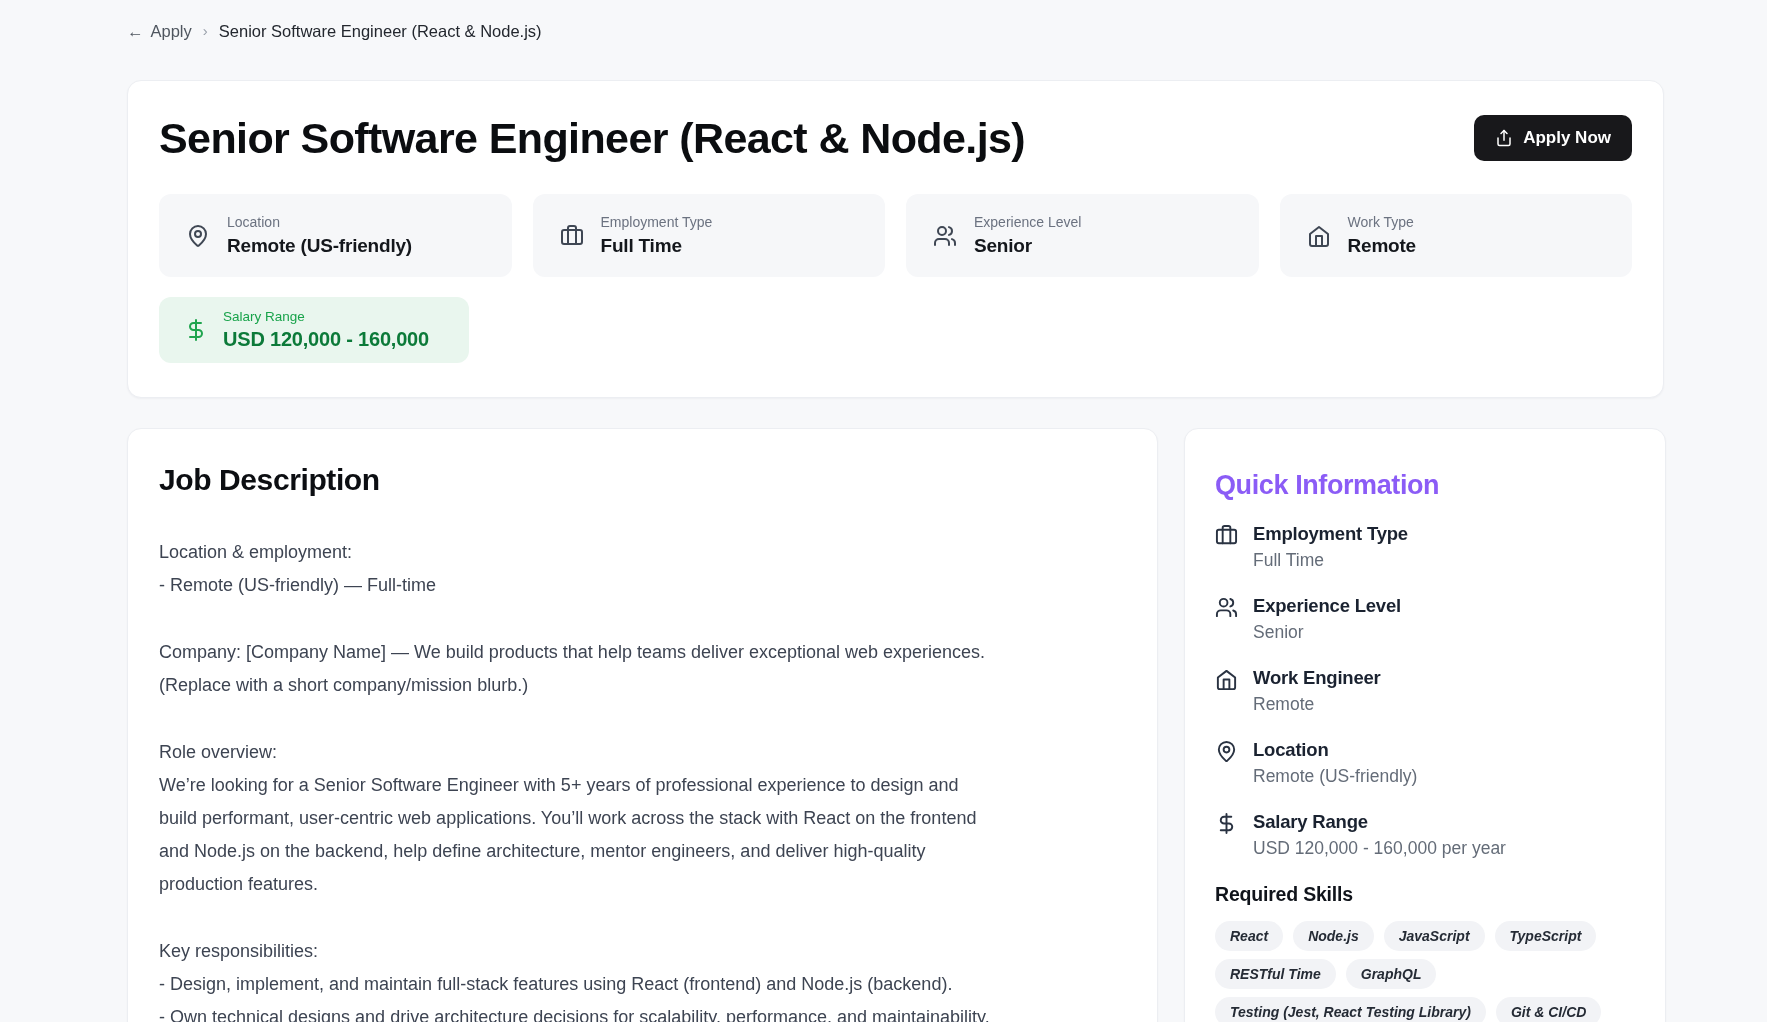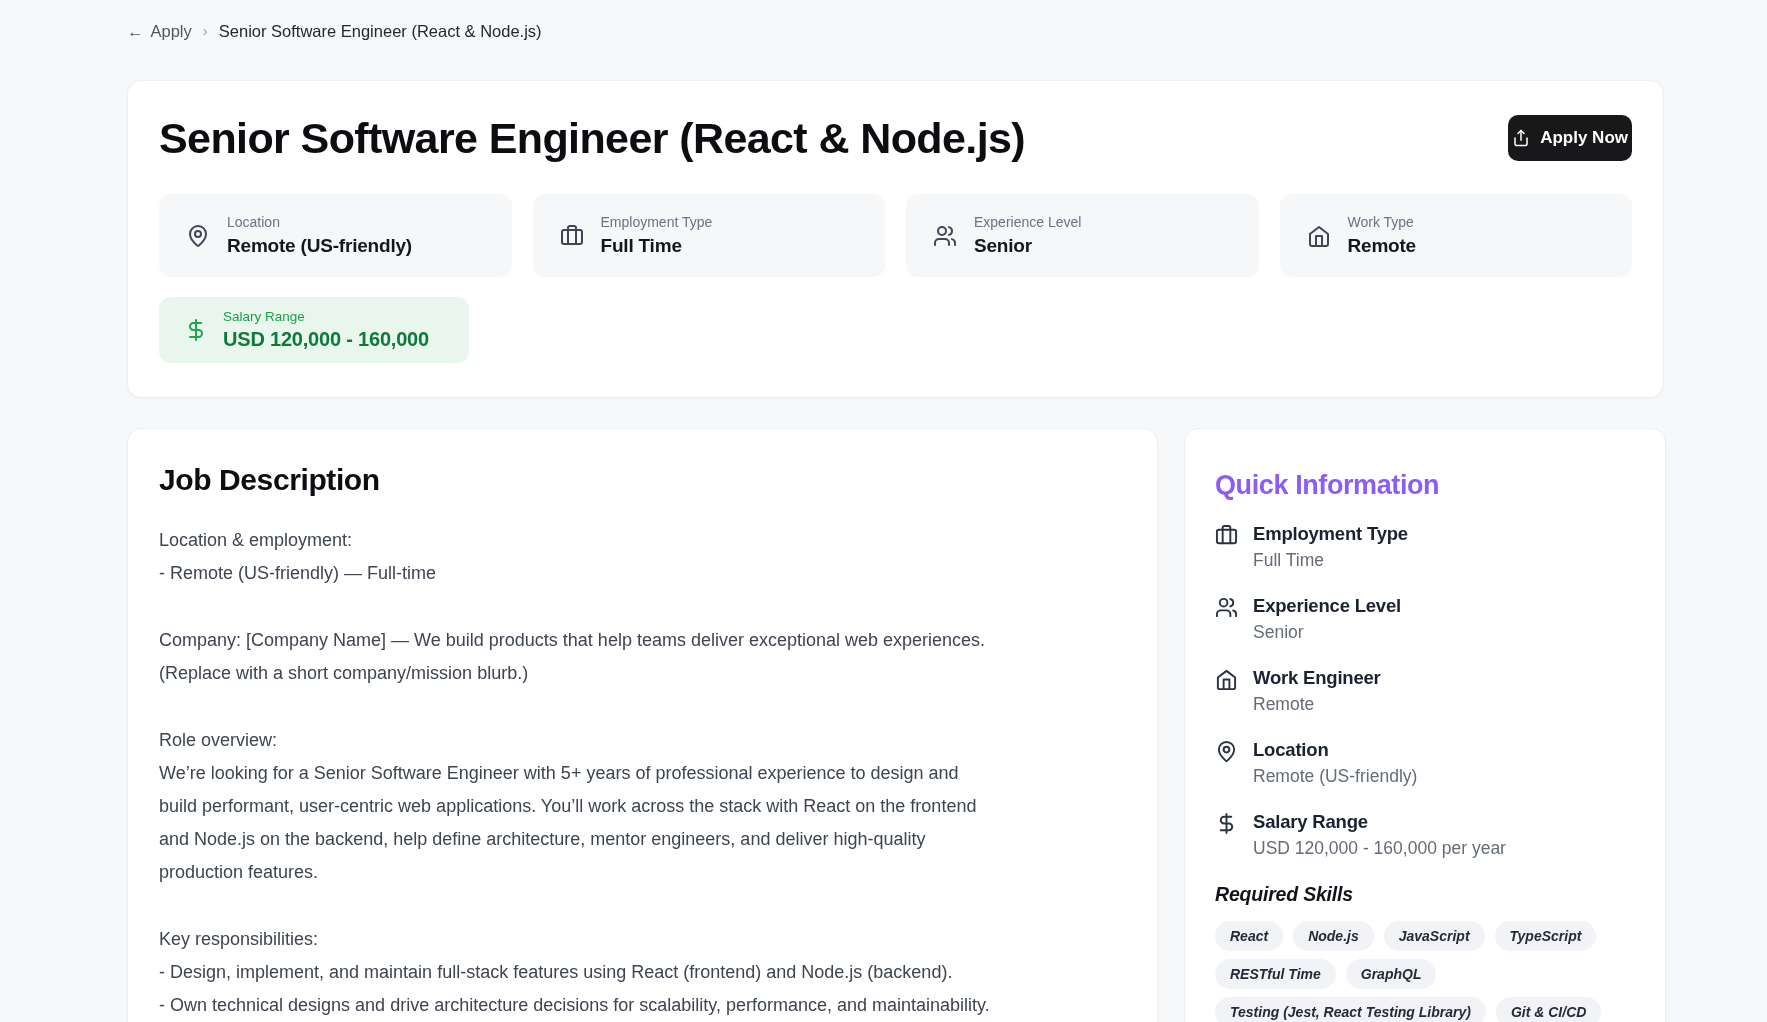--- a/index.html
+++ b/index.html
@@ -29,21 +29,21 @@
     box-shadow: 0 1px 2px rgba(16,24,40,.04);
     padding: 34px 31px;
   }
   .header-top { display: flex; justify-content: space-between; align-items: flex-start; }
   .job-title {
     margin: 0; font-size: 43px; line-height: 47px; font-weight: 700;
     color: #0b0d10; letter-spacing: -0.6px;
   }
   .apply-btn {
     display: inline-flex; align-items: center; gap: 10px;
-    height: 46px; padding: 0 4px; margin-top: 0;
+    height: 46px; padding: 0 21px; margin-top: 0;
     background: #18181b; color: #ffffff; border: none; border-radius: 10px;
     font-family: "Liberation Sans", sans-serif; font-size: 17px; font-weight: 700;
     cursor: pointer;
   }
   .apply-btn svg { width: 18px; height: 18px; }
 
   .info-grid { display: grid; grid-template-columns: repeat(4, 1fr); gap: 21px; margin-top: 32px; }
   .info-card {
     background: #f6f7f9; border-radius: 12px; height: 83px;
     display: flex; align-items: center; gap: 17px; padding: 0 18px 0 27px;
@@ -62,21 +62,21 @@
   .sc-value { font-size: 20px; font-weight: 700; color: #0c7a39; letter-spacing: -0.2px; }
 
   
   .desc-card {
     position: absolute; left: 127px; top: 428px; width: 1031px; height: 660px;
     background: #ffffff; border: 1px solid #eceef2; border-radius: 14px;
     box-shadow: 0 1px 2px rgba(16,24,40,.04);
     padding: 34px 31px;
   }
   .desc-card h2 {
-    margin: 0 0 27px; font-size: 30px; line-height: 34px;
+    margin: 0 0 39px; font-size: 30px; line-height: 34px;
     color: #0c0e12; letter-spacing: -0.4px;
   }
   .desc-card p {
     margin: 0 0 34px; font-size: 18px; line-height: 33px;
     color: #3d4452; white-space: pre-line;
   }
 
   
   .quick-card {
     position: absolute; left: 1184px; top: 428px; width: 482px; height: 660px;
@@ -85,21 +85,21 @@
     padding: 33px 30px;
   }
   .quick-card h2 {
     margin: 8px 0 22px; font-size: 27px; line-height: 31px;
     color: #8b5cf6; letter-spacing: -0.4px;
   }
   .qi-item { display: flex; align-items: flex-start; gap: 15px; margin-bottom: 24px; }
   .qi-item svg { width: 23px; height: 23px; color: #2a3342; flex-shrink: 0; margin-top: 1px; }
   .qi-label { font-size: 18.5px; font-weight: 700; color: #1a2230; margin-bottom: 5px; letter-spacing: -0.2px; }
   .qi-value { font-size: 17.5px; color: #646c78; }
-  .quick-card h3 { margin: 0 0 15px; font-size: 19.5px; line-height: 23px; color: #10141b; letter-spacing: -0.2px; font-style: italic; }
+  .quick-card h3 { margin: 0 0 15px; font-size: 19.5px; line-height: 23px; color: #10141b; letter-spacing: -0.2px; }
   .chips { display: flex; flex-wrap: wrap; gap: 8px 10px; }
   .chip {
     background: #f2f3f6; border-radius: 999px; height: 30px;
     display: inline-flex; align-items: center; padding: 0 15px;
     font-size: 14px; font-weight: 700; color: #252b35; white-space: nowrap; font-style: italic;
   }
 </style>
 </head>
 <body>
 

